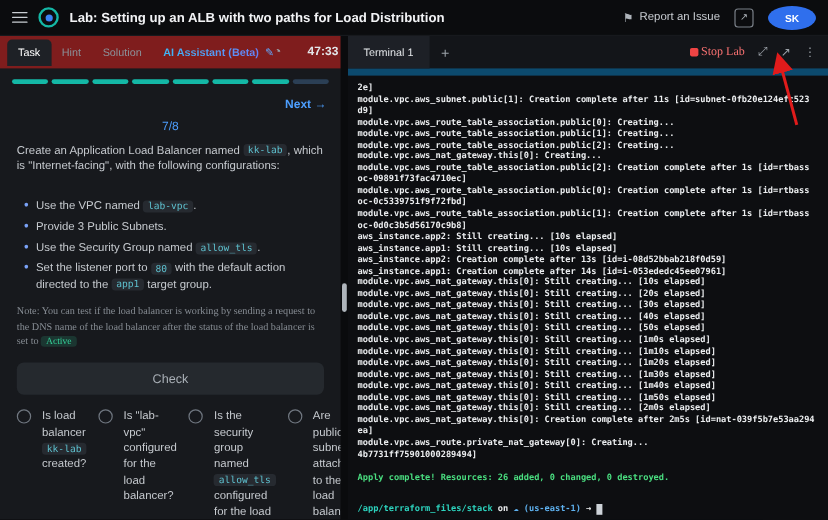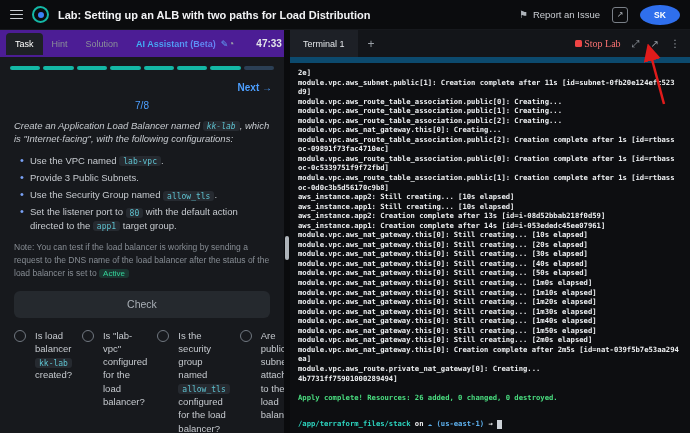--- a/index.html
+++ b/index.html
@@ -18,41 +18,41 @@
   .lab-title{color:#f2f3f5;font-size:11px;font-weight:bold;white-space:nowrap;}
   .topbar-right{margin-left:auto;display:flex;align-items:center;gap:12px;}
   .report{display:flex;align-items:center;gap:5px;color:#c9cdd2;font-size:9.5px;cursor:pointer;}
   .flag{color:#aeb4ba;font-size:10px;}
   .share-btn{width:14px;height:14px;border:1px solid #7a8088;border-radius:3px;color:#aeb4ba;font-size:8px;display:flex;align-items:center;justify-content:center;cursor:pointer;}
   .avatar{width:40px;height:20px;border-radius:50%;background:#2f6fed;color:#fff;font-size:8.5px;font-weight:bold;display:flex;align-items:center;justify-content:center;cursor:pointer;}
   
   .main{display:flex;height:403px;}
   
   .left{width:284px;min-width:284px;background:#17191d;display:flex;flex-direction:column;overflow:hidden;box-sizing:border-box;}
-  .tabs{height:27px;min-height:27px;background:#4c1d95;display:flex;align-items:center;padding-left:6px;font-size:9px;}
+  .tabs{height:27px;min-height:27px;background:#7f1d1d;display:flex;align-items:center;padding-left:6px;font-size:9px;}
   .tab{padding:6px 9px;color:#8b9199;cursor:pointer;white-space:nowrap;}
   .tab.active{background:#1e2126;color:#ffffff;border-radius:4px 4px 0 0;}
   .tab.ai{background:linear-gradient(90deg,#38bdf8,#6c7bf5);-webkit-background-clip:text;background-clip:text;color:transparent;font-weight:bold;}
   .pencil{color:#60a5fa;font-size:9px;margin-left:-4px;cursor:pointer;}
   .timerbox{margin-left:auto;display:flex;align-items:center;gap:6px;padding-right:9px;}
   .clock-ic{color:#9aa0a7;font-size:10px;}
   .timer{color:#e3e6e9;font-size:10px;font-weight:bold;margin-left:16px;}
   .mini-ic{color:#9aa0a7;font-size:10px;cursor:pointer;}
   .progress{display:flex;gap:3px;height:4px;margin:9px 10px 0;}
   .seg{flex:1;border-radius:2px;background:#14b8a6;}
   .seg.empty{background:#2b3f55;}
   .next-row{text-align:right;padding:7px 12px 0;}
   .next{color:#4d9fff;font-size:10px;font-weight:bold;cursor:pointer;}
   .step{color:#4d9fff;font-size:10px;text-align:center;padding:5px 0 8px;}
   .content{padding:0 14px;font-size:9.5px;color:#c6cacf;line-height:1.4;overflow:hidden;}
-  .intro{margin-bottom:8px;font-style:italic;}
+  .intro{margin-bottom:20px;}
   ul.bullets{list-style:none;margin:0 0 2px;padding:0 0 0 16px;display:flex;flex-direction:column;gap:4px;}
   ul.bullets li{position:relative;}
   ul.bullets li::before{content:"•";color:#7aa2f7;position:absolute;left:-10px;top:-1px;font-size:11px;}
-  .note{font-size:8.5px;color:#878d94;margin:9px 0 2px;line-height:1.5;}
+  .note{font-size:8.5px;color:#878d94;margin:9px 0 2px;line-height:1.5;font-family:Liberation Serif, serif;}
   .check-btn{margin:9px 0 11px;width:100%;height:27px;background:#25292e;border:none;border-radius:6px;color:#a9afb6;font-size:10.5px;cursor:pointer;font-family:inherit;}
   .questions{display:flex;gap:10px;}
   .q{display:flex;gap:9px;align-items:flex-start;cursor:pointer;}
   .q-icon{width:10px;height:10px;min-width:10px;border:1.5px solid #707780;border-radius:50%;margin-top:1px;}
   .code{background:#262a30;color:#5ec1cf;font-family:"DejaVu Sans Mono",monospace;font-size:8px;padding:0.5px 4px;border-radius:3px;white-space:nowrap;}
   .chip-green{background:rgba(52,211,153,.16);color:#34d399;padding:0 4px;border-radius:3px;font-size:8px;}
   
   .divider{width:6px;background:#0a0b0d;position:relative;cursor:col-resize;}
   .divider .handle{position:absolute;top:206px;left:1px;width:4px;height:24px;background:#aeb4ba;border-radius:2px;}
   

